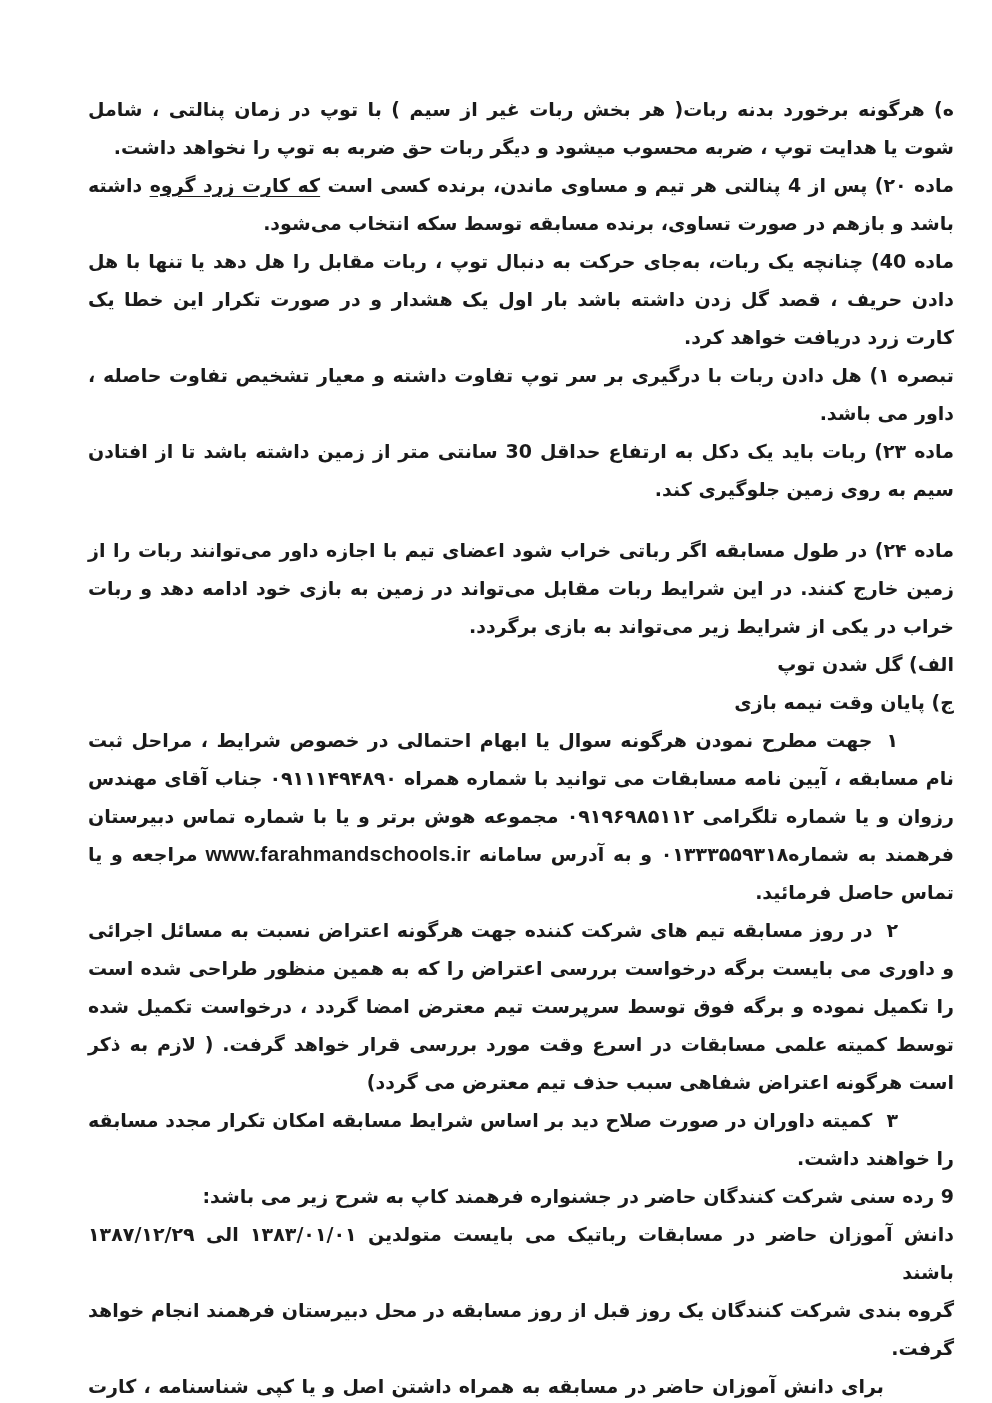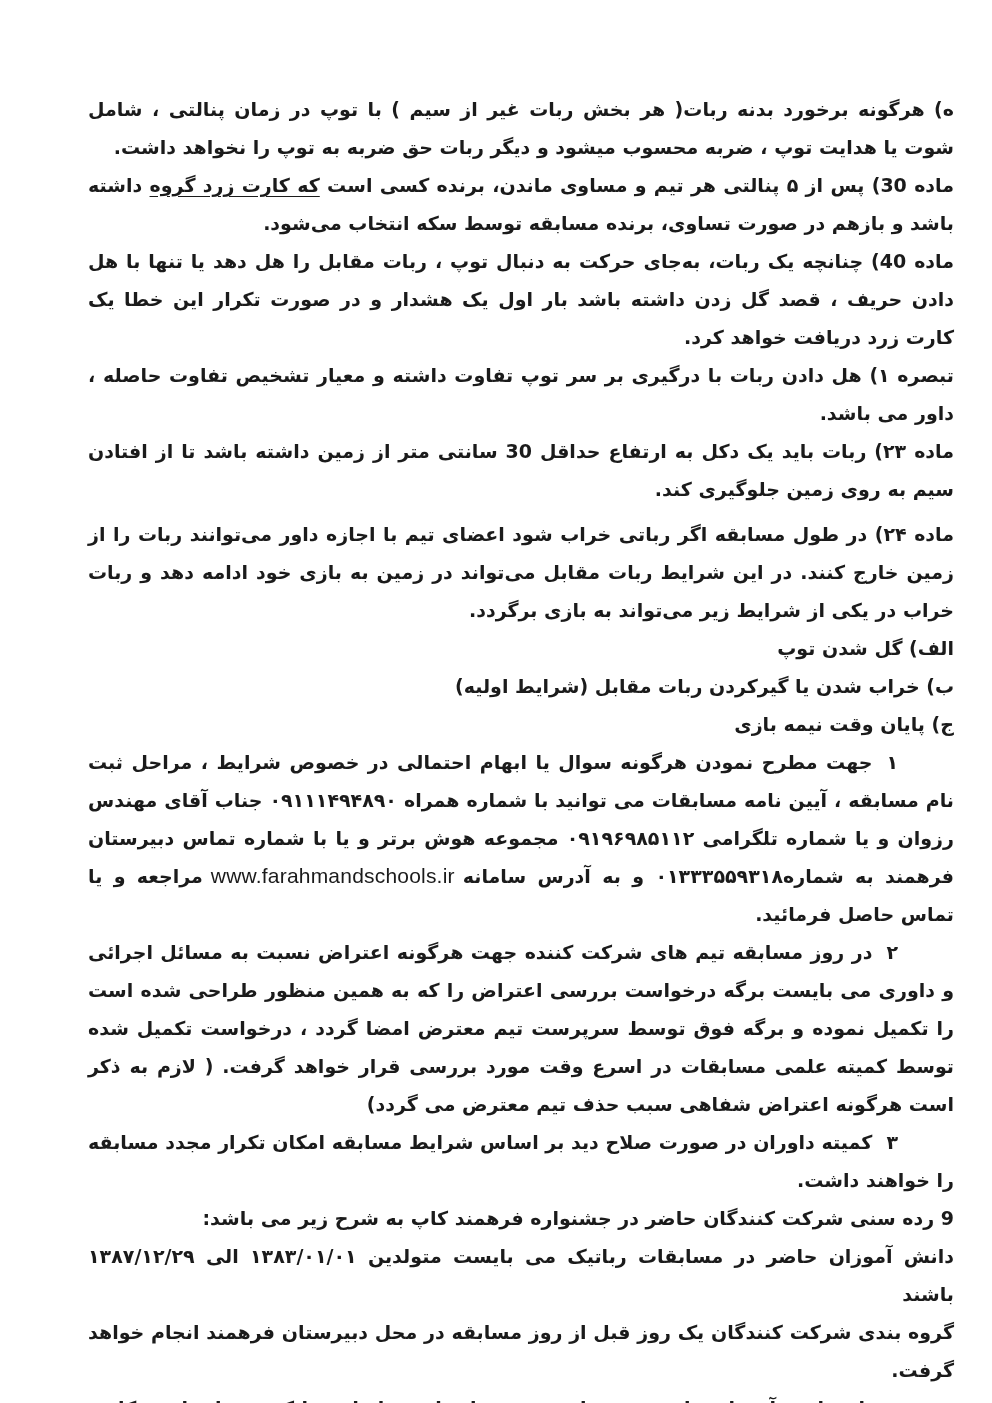--- a/index.html
+++ b/index.html
@@ -18,62 +18,61 @@
     font-weight: 700;
     line-height: 38px;
     color: #1b1b1b;
   }
   .para {
     margin: 0;
     text-align: justify;
     text-justify: inter-word;
   }
   .u { text-decoration: underline; text-underline-offset: 4px; }
-  .gap-top { margin-top: 7px; }
+  .gap-top { margin-top: 23px; }
   .num-item { margin: 0; text-align: justify; text-indent: 56px; }
   .num-item .num { display: inline-block; text-indent: 0; margin-left: 14px; }
   .latin-url {
     direction: ltr;
     unicode-bidi: embed;
     font-family: "Liberation Sans", sans-serif;
     font-size: 21px;
-    font-weight: 400;
+    font-weight: 700;
     letter-spacing: 0.2px;
     padding: 0 8px;
     white-space: nowrap;
   }
   
   .badge-float {
     float: right;
     width: 64px;
     height: 116px;
     position: relative;
     margin-left: 6px;
   }
 </style>
 </head>
 <body>
 
 <div class="page">
 
   <p class="para">ه) هرگونه برخورد بدنه ربات( هر بخش ربات غیر از سیم ) با توپ در زمان پنالتی ، شامل شوت یا هدایت توپ ، ضربه محسوب میشود و دیگر ربات حق ضربه به توپ را نخواهد داشت.</p>
 
-  <p class="para"><span>ماده 30) پس از ۵ پنالتی هر تیم و مساوی ماندن، برنده کسی است </span><span class="u">که کارت زرد گروه</span><span> داشته باشد و بازهم در صورت تساوی، برنده مسابقه توسط سکه انتخاب می‌شود.</span></p>
+  <p class="para"><span>ماده ۲۰) پس از 4 پنالتی هر تیم و مساوی ماندن، برنده کسی است </span><span class="u">که کارت زرد گروه</span><span> داشته باشد و بازهم در صورت تساوی، برنده مسابقه توسط سکه انتخاب می‌شود.</span></p>
 
   <p class="para">ماده 40) چنانچه یک ربات، به‌جای حرکت به دنبال توپ ، ربات مقابل را هل دهد یا تنها با هل دادن حریف ، قصد گل زدن داشته باشد بار اول یک هشدار و در صورت تکرار این خطا یک کارت زرد دریافت خواهد کرد.</p>
 
   <p class="para">تبصره ۱) هل دادن ربات با درگیری بر سر توپ تفاوت داشته و معیار تشخیص تفاوت حاصله ، داور می باشد.</p>
 
 
   <p class="para">ماده ۲۳) ربات باید یک دکل به ارتفاع حداقل 30 سانتی متر از زمین داشته باشد تا از افتادن سیم به روی زمین جلوگیری کند.</p>
 
   <p class="para gap-top">ماده ۲۴) در طول مسابقه اگر رباتی خراب شود اعضای تیم با اجازه داور می‌توانند ربات را از زمین خارج کنند. در این شرایط ربات مقابل می‌تواند در زمین به بازی خود ادامه دهد و ربات خراب در یکی از شرایط زیر می‌تواند به بازی برگردد.</p>
 
   <p class="para">الف) گل شدن توپ</p>
-  <p class="para">ب) خراب شدن یا گیرکردن ربات مقابل (شرایط اولیه)</p>
   <p class="para">ج) پایان وقت نیمه بازی</p>
 
   <p class="num-item"><span class="num">۱</span><span>جهت مطرح نمودن هرگونه سوال یا ابهام احتمالی در خصوص شرایط ، مراحل ثبت نام مسابقه ، آیین نامه مسابقات می توانید با شماره همراه ۰۹۱۱۱۴۹۴۸۹۰ جناب آقای مهندس رزوان و یا شماره تلگرامی ۰۹۱۹۶۹۸۵۱۱۲ مجموعه هوش برتر  و یا با شماره تماس دبیرستان فرهمند به شماره۰۱۳۳۳۵۵۹۳۱۸ و  به آدرس  سامانه</span><span class="latin-url">www.farahmandschools.ir</span><span>مراجعه و یا تماس حاصل فرمائید.</span></p>
 
   <p class="num-item"><span class="num">۲</span><span>در روز مسابقه تیم های شرکت کننده جهت هرگونه اعتراض نسبت به مسائل اجرائی و داوری می بایست برگه درخواست بررسی اعتراض را که به همین منظور طراحی شده است را تکمیل نموده و برگه فوق توسط سرپرست تیم معترض امضا گردد ، درخواست تکمیل شده توسط کمیته علمی مسابقات در اسرع وقت مورد بررسی قرار خواهد گرفت. ( لازم به ذکر است هرگونه اعتراض شفاهی سبب حذف تیم معترض می گردد)</span></p>
 
   <p class="num-item"><span class="num">۳</span><span>کمیته داوران در صورت صلاح دید بر اساس شرایط مسابقه امکان تکرار مجدد مسابقه را خواهند داشت.</span></p>
 
   <p class="para">9 رده سنی شرکت کنندگان حاضر در جشنواره فرهمند کاپ به شرح زیر می باشد:</p>
 

